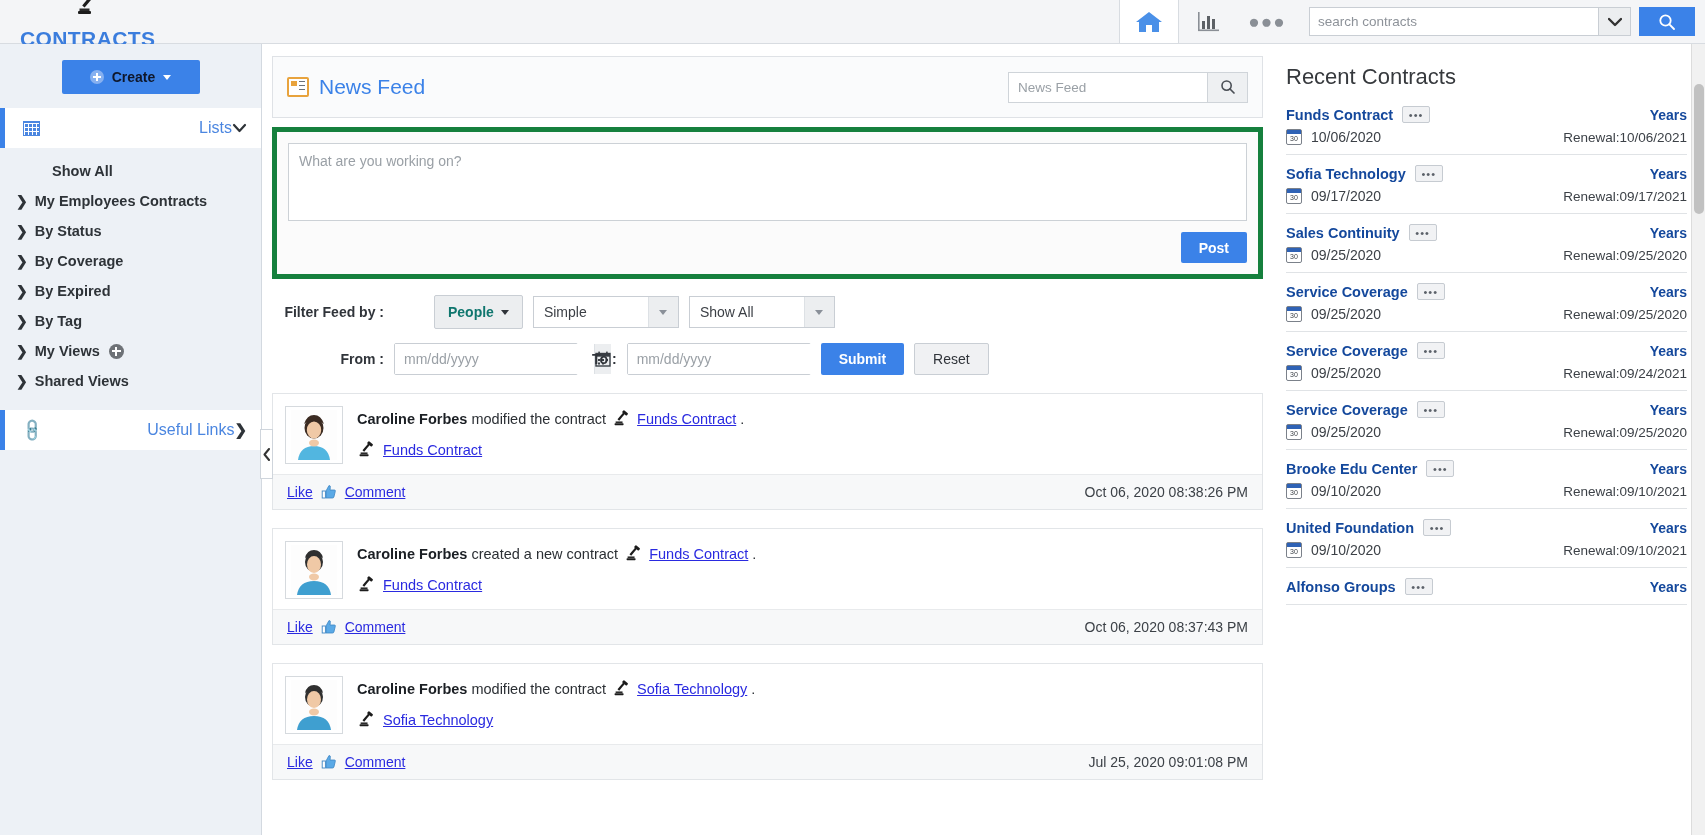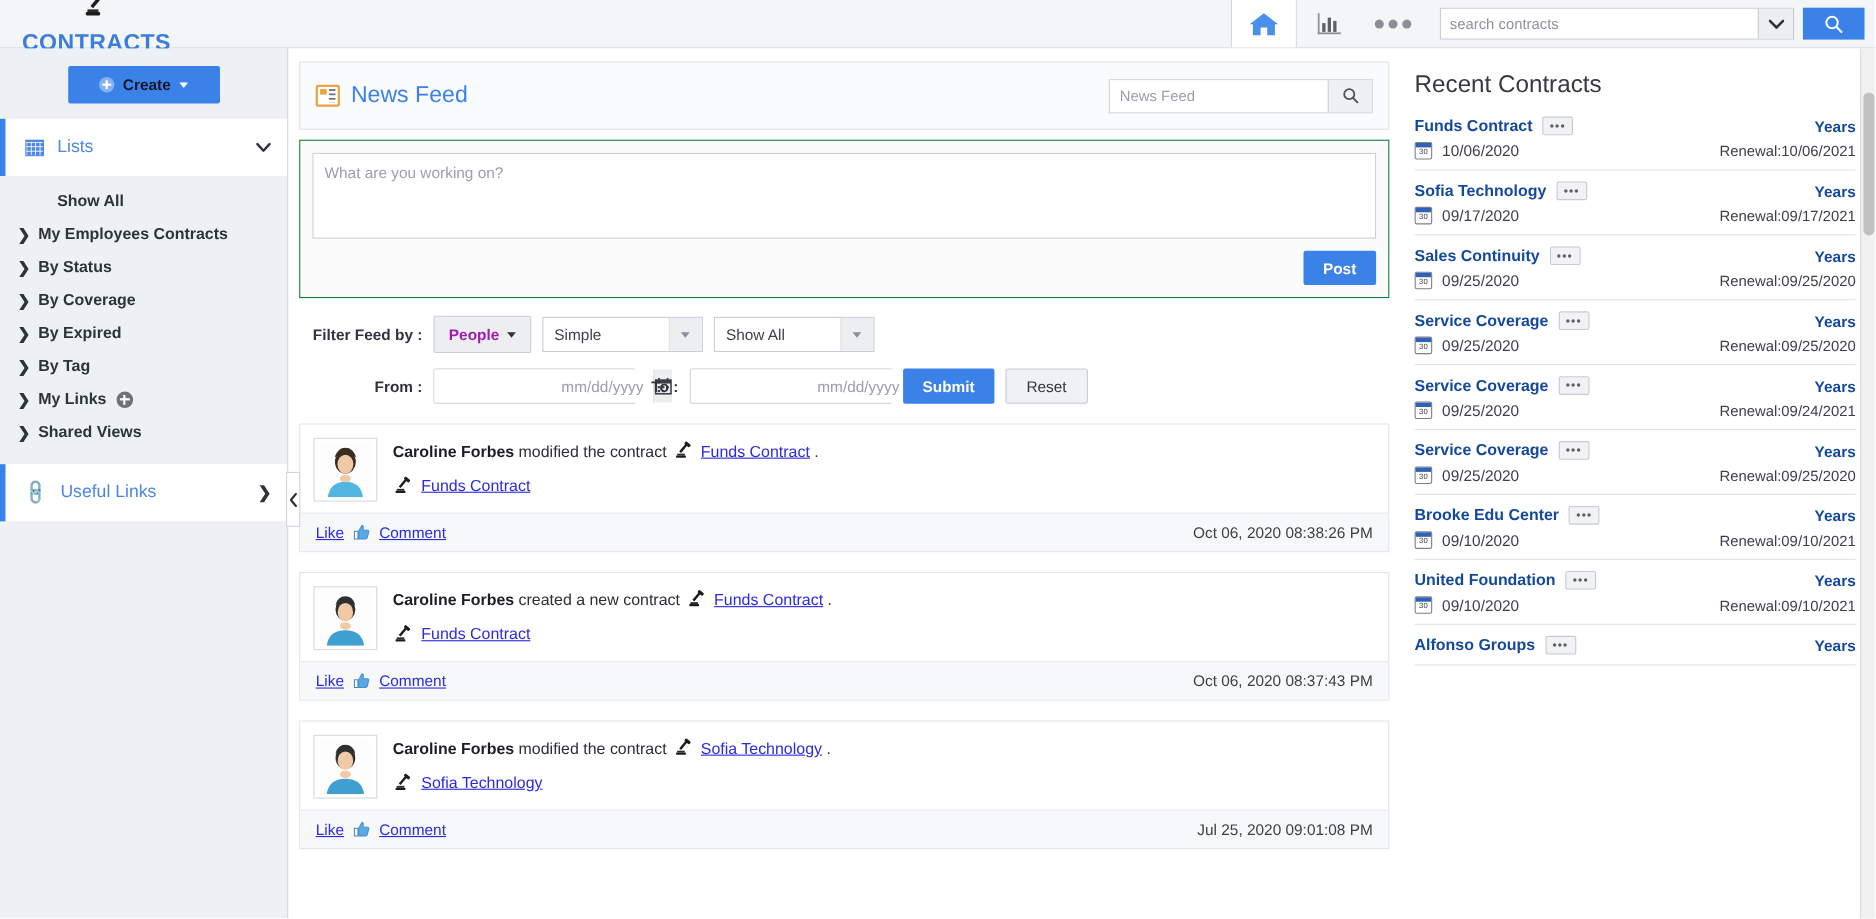--- a/index.html
+++ b/index.html
@@ -101,25 +101,26 @@
     width: 14px; height: 14px; border-radius: 50%;
     background: #86b0f0; position: relative; display:inline-block;
   }
   .plus-circle::before, .plus-circle::after {
     content:""; position:absolute; background:#fff;
   }
   .plus-circle::before { left:3px; top:6px; width:8px; height:2px; }
   .plus-circle::after { left:6px; top:3px; width:2px; height:8px; }
   .nav-group-head {
     margin-top: 14px;
-    height: 52px; background: #fff;
+    height: 40px; background: #fff;
     border-left: 5px solid #3b82e8;
     display: flex; align-items: center;
     padding: 0 14px 0 18px;
     cursor: pointer;
+    text-align: right;
   }
   .nav-group-head .lbl { color: #4b86e0; font-size: 16px; flex: 1; padding-left: 12px; }
   .grid-icon {
     width: 17px; height: 15px;
     background: #4b86e0;
     display: inline-block;
     position: relative;
   }
   .grid-icon::after {
     content:"";
@@ -202,21 +203,21 @@
     font-size: 13.5px; color: #555;
     font-family: "Liberation Sans", sans-serif;
   }
   .feed-search input::placeholder { color: #9aa0a6; }
   .feed-search .go {
     width: 40px; background: #eef0f2; border-left: 1px solid #cfd4d9;
     display: flex; align-items: center; justify-content: center; cursor: pointer;
   }
   .composer {
     margin-top: 9px;
-    border: 1px solid #15803d;
+    border: 5px solid #15803d;
     background: #fbfbfb;
   }
   .composer textarea {
     display: block;
     margin: 11px; width: calc(100% - 22px); height: 78px;
     border: 1px solid #ccd1d6; outline: none; resize: none;
     padding: 9px 10px; font-size: 14px; color: #444;
     font-family: "Liberation Sans", sans-serif;
   }
   .composer textarea::placeholder { color: #9aa0a6; }
@@ -235,23 +236,24 @@
     display: flex; align-items: center; gap: 10px;
     margin-bottom: 14px;
   }
   .filter-row .lead {
     width: 112px; text-align: right;
     font-size: 14px; font-weight: bold; color: #30343a;
   }
   .btn-people {
     height: 32px; padding: 16px 13px;
     background: #eceef0; border: 1px solid #c9ced4;
-    font-size: 14px; font-weight: bold; color: #a21caf;
+    font-size: 14px; font-weight: bold; color: #0f766e;
     display: flex; align-items: center; gap: 7px; cursor: pointer;
     border-radius: 2px;
+    margin-left: 40px;
   }
   .caret-dn {
     width:0;height:0;border-left:4px solid transparent;border-right:4px solid transparent;
     border-top:5px solid #30343a; display:inline-block;
   }
   .sel {
     display: flex; height: 32px; border: 1px solid #c9ced4; background: #fff;
     min-width: 146px; border-radius: 0; cursor: pointer;
   }
   .sel .val {
@@ -265,21 +267,21 @@
   .caret-sm {
     width:0;height:0;border-left:4px solid transparent;border-right:4px solid transparent;
     border-top:5px solid #8a9099; display:inline-block;
   }
   .date-field {
     display: flex; height: 32px; border: 1px solid #c9ced4; background: #fff;
     width: 184px; border-radius: 2px;
   }
   .date-field input {
     flex: 1; border: none; outline: none; padding: 0 9px;
-    font-size: 14px; color: #000000; font-family: "Liberation Sans", sans-serif; text-align: right;
+    font-size: 14px; color: #000000; font-family: "Liberation Sans", sans-serif;
   }
   .date-field input::placeholder { color: #9aa0a6; }
   .date-field .cal {
     width: 38px; background: #eceef0; border-left: 1px solid #dde1e5;
     display: flex; align-items: center; justify-content: center; cursor: pointer;
   }
   .lead-to { font-size: 14px; font-weight: bold; color: #30343a; padding-left: 4px; }
   .btn-submit {
     background: #3b82e8; color: #fff; border: none;
     height: 32px; padding: 0 18px; font-size: 14px; font-weight: bold;
@@ -456,21 +458,21 @@
       <div class="nav-item">
         <span class="arrow">❯</span>
         <span>By Expired</span>
       </div>
       <div class="nav-item">
         <span class="arrow">❯</span>
         <span>By Tag</span>
       </div>
       <div class="nav-item">
         <span class="arrow">❯</span>
-        <span>My Links</span>
+        <span>My Views</span>
         <span class="add-circle"></span>
       </div>
       <div class="nav-item">
         <span class="arrow">❯</span>
         <span>Shared Views</span>
       </div>
     </div>
 
     <div class="nav-group-head links">
       <span class="link-icon">🔗</span>

